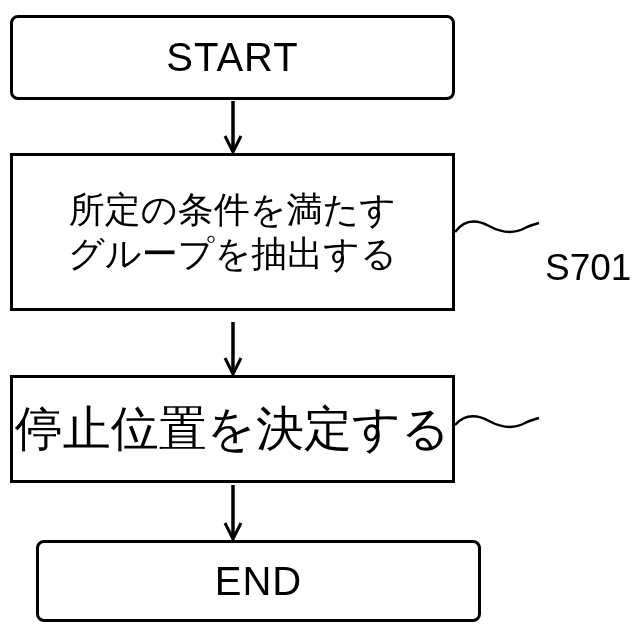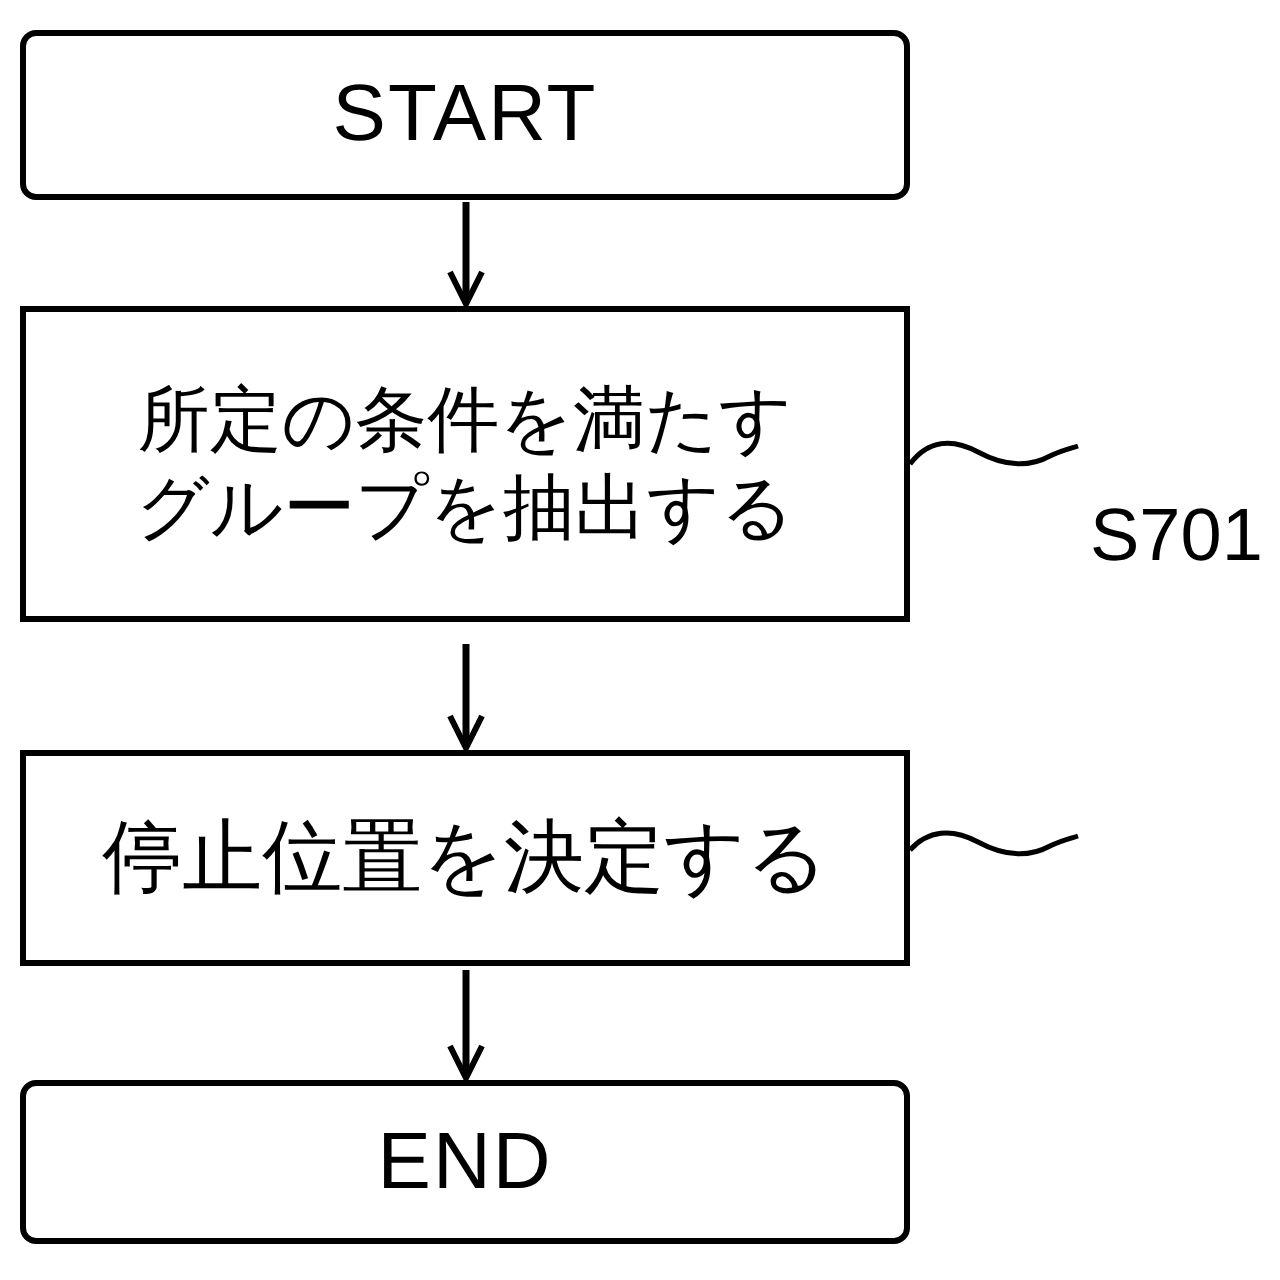--- a/index.html
+++ b/index.html
@@ -27,29 +27,29 @@
     text-align: center;
   }
   .terminator {
     left: 10px;
     width: 445px;
     border-radius: 8px;
     font-size: 40px;
     letter-spacing: 1px;
   }
   #start-node { top: 15px;  height: 85px; }
-  #end-node   { top: 540px; height: 82px; }
+  #end-node   { top: 540px; height: 82px; margin-left: 26px; }
   .process {
     left: 10px;
     width: 445px;
     font-size: 36px;
     line-height: 44px;
   }
   #process-s701 { top: 153px; height: 158px; }
-  #process-s702 { top: 375px; height: 108px; font-size: 40px; }
+  #process-s702 { top: 375px; height: 108px; font-size: 48px; }
   .process .lines { display: block; }
   .arrow {
     position: absolute;
     left: 217px;
     width: 32px;
   }
   #arrow-1 { top: 101px; height: 52px; }
   #arrow-2 { top: 322px; height: 53px; }
   #arrow-3 { top: 485px; height: 55px; }
   .wavy {

